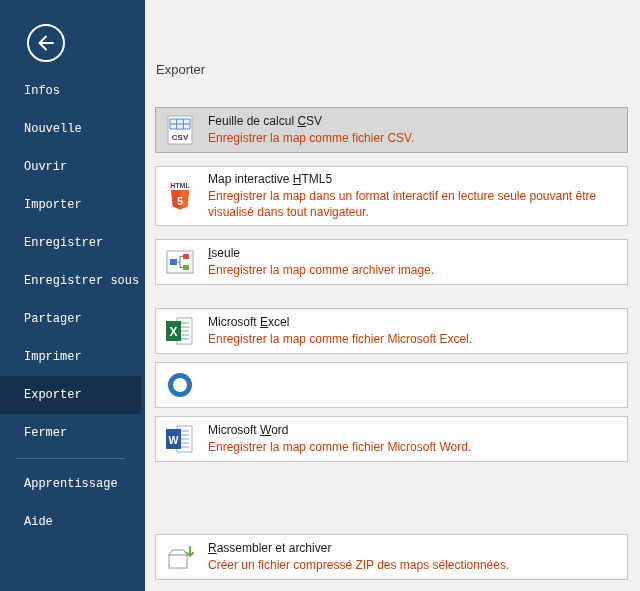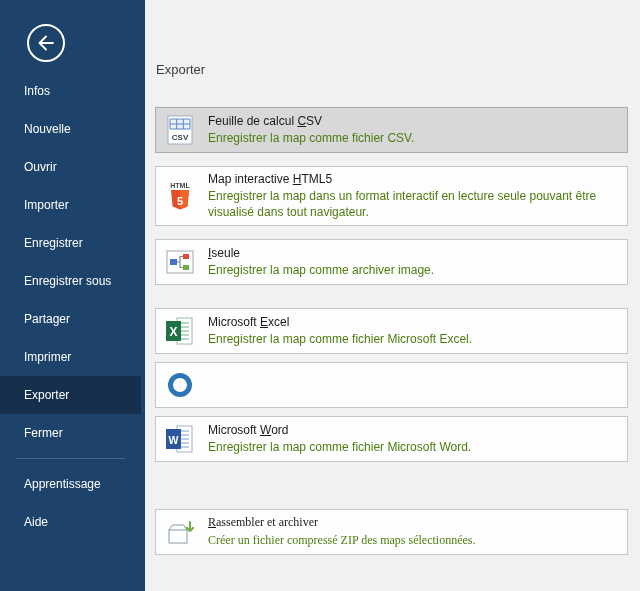--- a/index.html
+++ b/index.html
@@ -19,21 +19,21 @@
     background: #1e436b;
     color: #ffffff;
   }
   .back-btn {
     position: absolute; top: 24px; left: 27px;
     width: 38px; height: 38px;
     border: 2px solid #ffffff; border-radius: 50%;
     display: flex; align-items: center; justify-content: center;
     cursor: pointer;
   }
-  .nav { position: absolute; top: 72px; left: 0; right: 4px; }
+  .nav { position: absolute; top: 72px; left: 0; right: 4px; font-family: Liberation Mono, monospace; }
   .nav-item {
     height: 38px; line-height: 38px;
     padding-left: 24px;
     font-size: 12px; color: #ffffff;
     cursor: pointer; white-space: nowrap;
   }
   .nav-item.active { background: #152f4c; }
   .nav-sep {
     border-top: 1px solid #46678a;
     margin: 6px 16px 6px 16px;
@@ -60,26 +60,26 @@
   }
   .option.selected { background: #d8d8d8; border-color: #ababab; }
   .option .icon {
     width: 32px; height: 32px; flex: 0 0 32px;
     margin-right: 12px;
     display: flex; align-items: flex-start; justify-content: center;
   }
   .option .texts { display: block; }
   .option .title { display: block; font-size: 12px; color: #1a1a1a; margin-bottom: 3px; }
   .option .title .key { text-decoration: underline; }
-  .option .desc { display: block; font-size: 12px; color: #4d7c0f; line-height: 1.3; max-width: 430px; }
+  .option .desc { display: block; font-size: 12px; color: #c2410c; line-height: 1.3; max-width: 430px; }
 
   .opt-excel { margin-top: 23px; margin-bottom: 8px; }
   .opt-opml  { margin-bottom: 8px; }
   .opt-word  { margin-bottom: 8px; }
-  .opt-pack  { margin-top: 47px; font-family: Liberation Serif, serif; }
+  .opt-pack  { margin-top: 72px; }
 
   svg text { font-family: "Liberation Sans", sans-serif; }
 </style>
 </head>
 <body>
 
 <div class="app">
 
   <div class="sidebar">
     <div class="back-btn">

